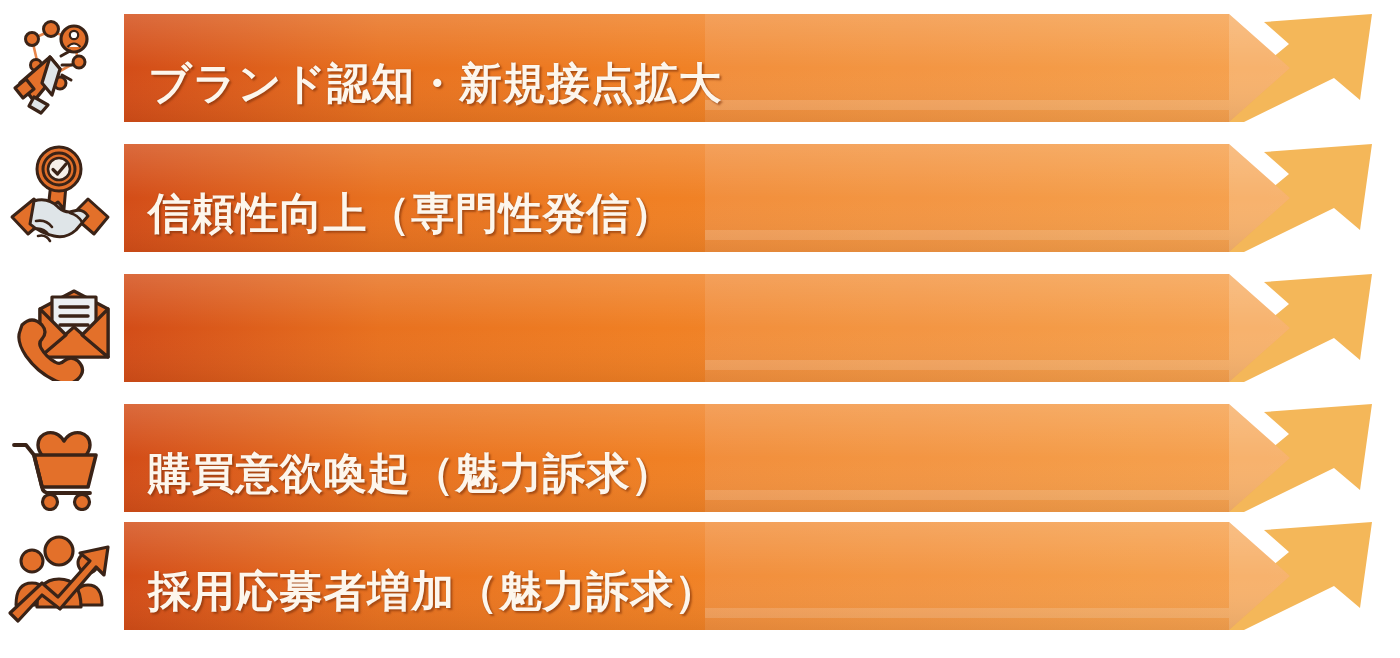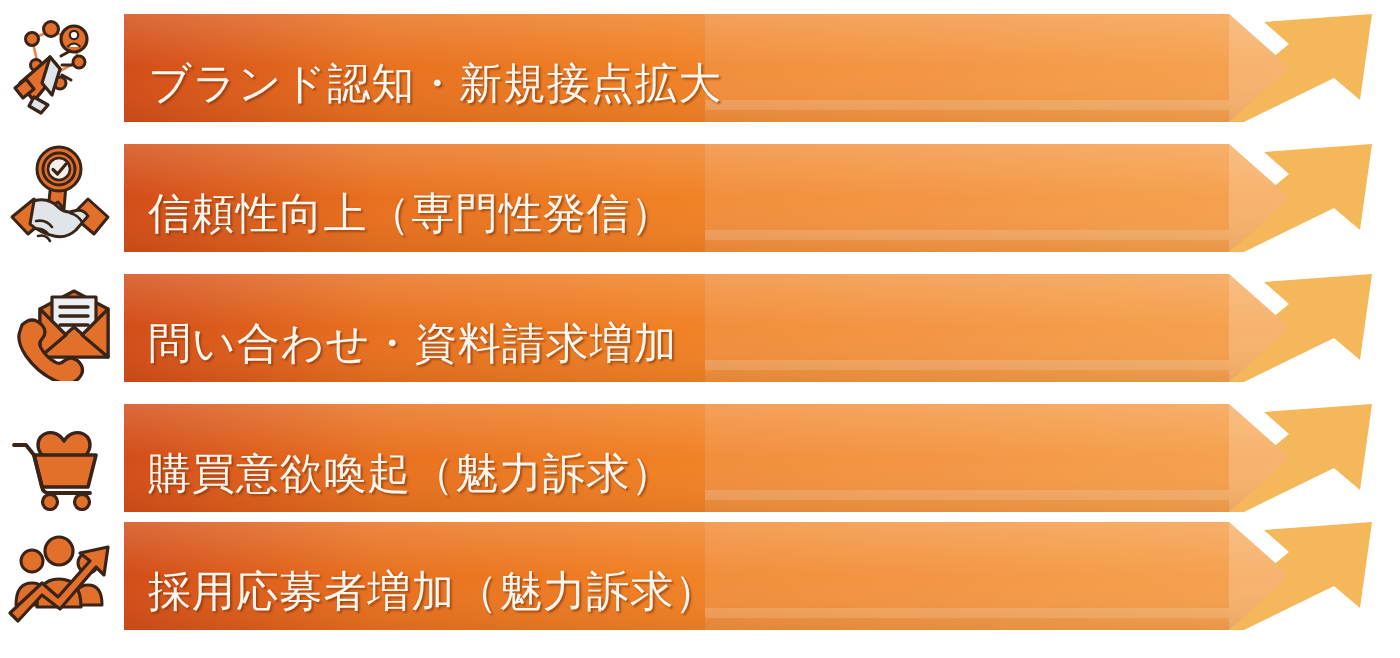--- a/index.html
+++ b/index.html
@@ -37,21 +37,21 @@
   .bar-svg{position:absolute;left:0;top:0;}
 
   
   .bar-label{
     position:absolute;
     left:148px;
     top:14px;
     height:140px;
     display:flex;align-items:center;
     font-size:43px;
-    font-weight:400;
+    font-weight:700;
     letter-spacing:0.02em;
     color:#fdf6ec;
     text-shadow:2px 2px 2px rgba(120,45,10,.55),
                 0 0 1px rgba(120,45,10,.5);
     white-space:nowrap;
     pointer-events:none;
   }
 </style>
 </head>
 <body>
@@ -208,21 +208,20 @@
         <g>
           <path d="M560 92 L1090 92 L1165 30 L1140 8 L1248 0 L1236 86 L1210 64 L1120 108 L560 108 Z" fill="#f4b759"></path>
         </g>
         <path d="M0 0 H1105 L1166 54 L1105 108 H0 Z" fill="url(#g3)"></path>
         <rect x="581" y="0" width="524" height="108" fill="#ffffff" opacity="0.10"></rect>
         <path d="M1105 0 L1166 54 L1105 108 Z" fill="#ffffff" opacity="0.26"></path>
         <rect x="581" y="86" width="524" height="10" fill="#ffffff" opacity="0.16"></rect>
         <path d="M0 0 H1105 L1166 54 L1105 108 H0 Z" fill="url(#g3v)"></path>
       </svg>
     </div>
-    <div class="bar-label">問い合わせ・資料請求増加</div>
   </div>
 
   <div class="row" style="top:390px;">
     <div class="icon-cell">
       <svg width="112" height="112" viewBox="0 0 112 112">
 
         <path d="M60 42 c-9 -14 -26 -9 -26 4 c0 12 16 20 26 30 c10 -10 26 -18 26 -30 c0 -13 -17 -18 -26 -4 Z" fill="#e3702a" stroke="#3a2317" stroke-width="3.4" stroke-linejoin="round"></path>
 
         <path d="M30 56 H92 L84 88 H38 Z" fill="#e3702a" stroke="#3a2317" stroke-width="3.6" stroke-linejoin="round"></path>
 

